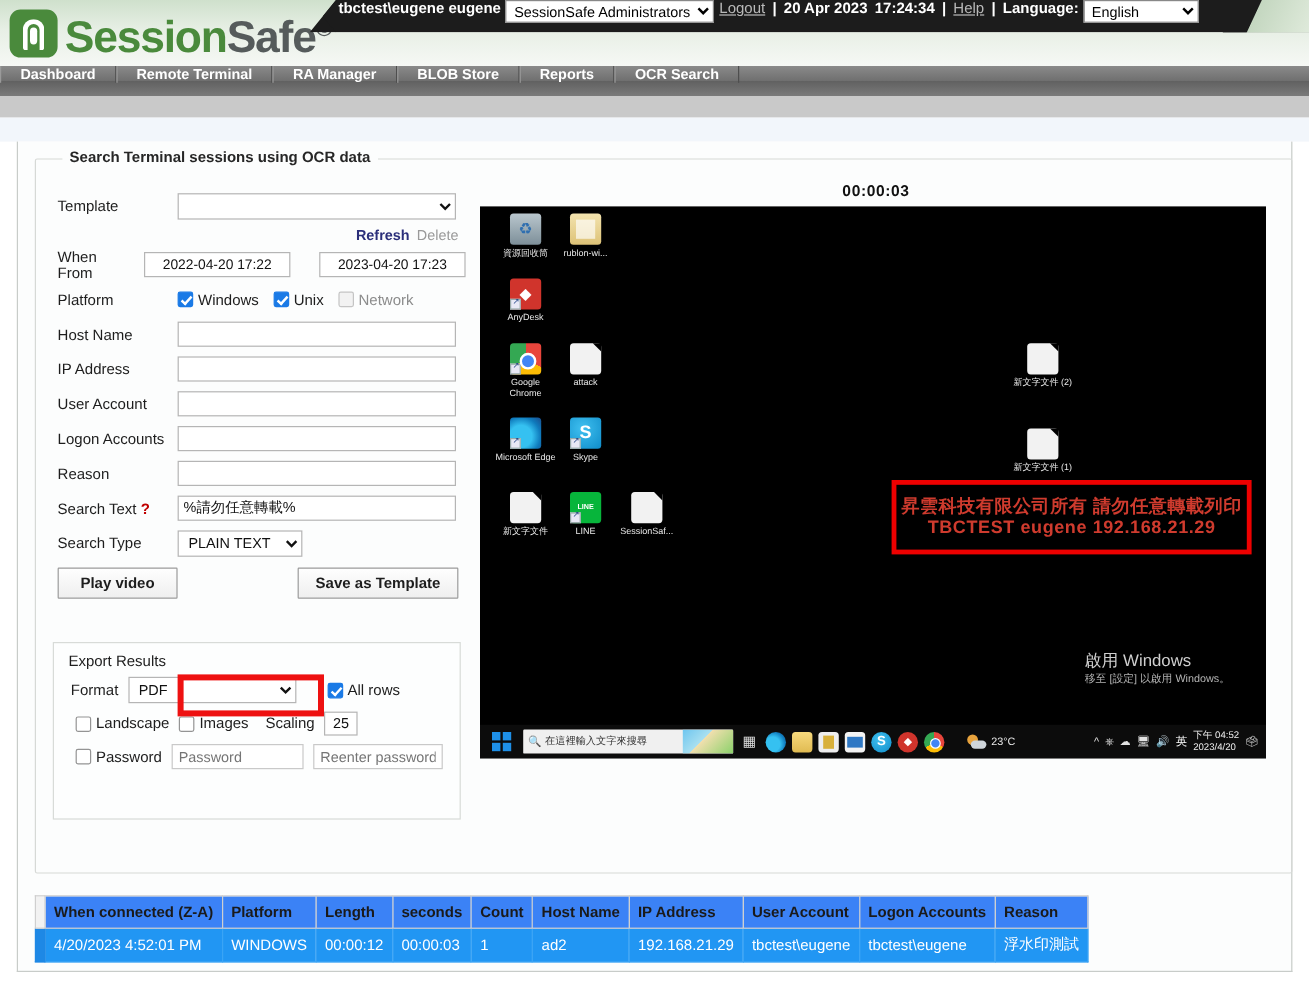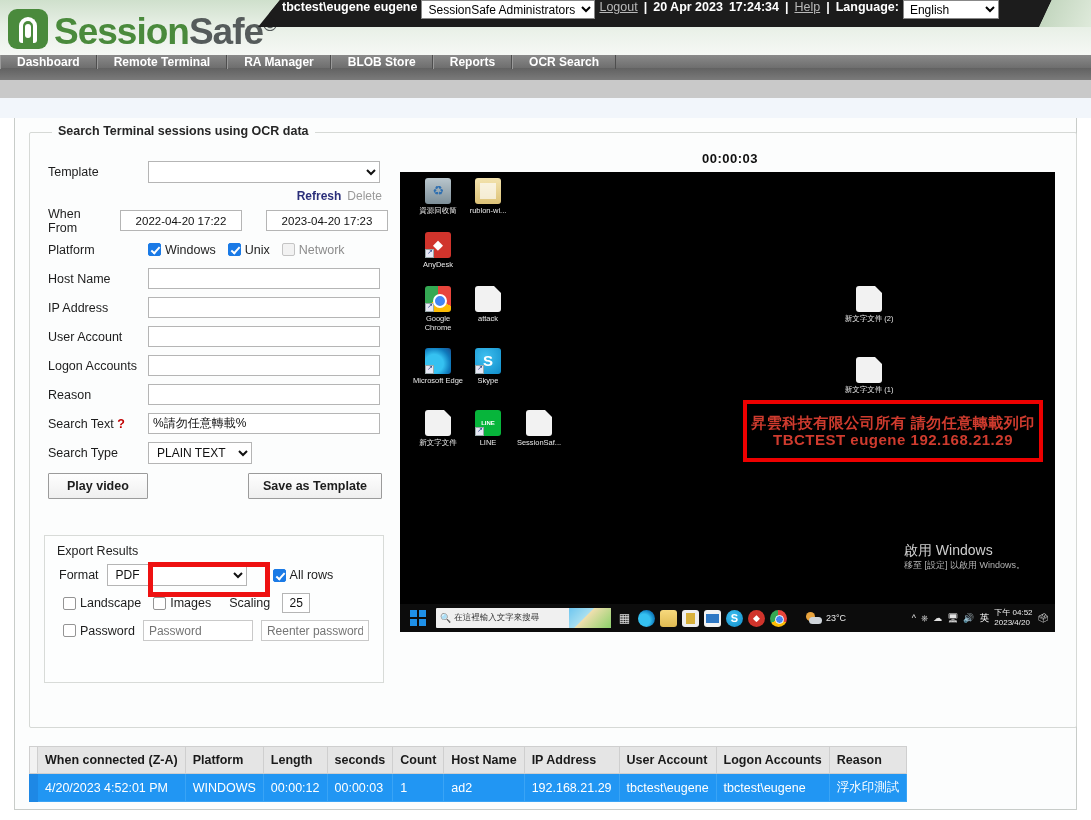--- a/index.html
+++ b/index.html
@@ -473,21 +473,21 @@
   .results {
     position: absolute;
     left: 14px; top: 628px;
     width: 1048px;
   }
   table.rt {
     border-collapse: collapse;
     font-size: 12.5px;
   }
   table.rt th {
-    background: #e5e5e5;
+    background: #3b82f6;
     border: 1px solid #cfcfcf;
     color: #1a1a1a;
     font-weight: bold;
     padding: 6px 7px;
     text-align: left;
     white-space: nowrap;
   }
   table.rt td {
     background: #2196f3;
     border: 1px solid #3aa4f5;
@@ -648,21 +648,21 @@
         <span class="exp-lbl">Format</span>
         <select class="exp-sel">
           <option>PDF</option>
         </select>
         <label class="cbrow" style="margin-left:18px">
           <span class="cb checked"></span>
           <span class="cbtxt">All rows</span>
         </label>
       </div>
 
-      <div class="exp-row" style="margin-left:18px;gap:12px;">
+      <div class="exp-row" style="margin-left:18px;">
         <label class="cbrow">
           <span class="cb"></span>
           <span class="cbtxt">Landscape</span>
         </label>
         <label class="cbrow">
           <span class="cb"></span>
           <span class="cbtxt">Images</span>
         </label>
         <span class="cbtxt" style="margin-left:6px">Scaling</span>
         <input class="num-inp" value="25" style="">

